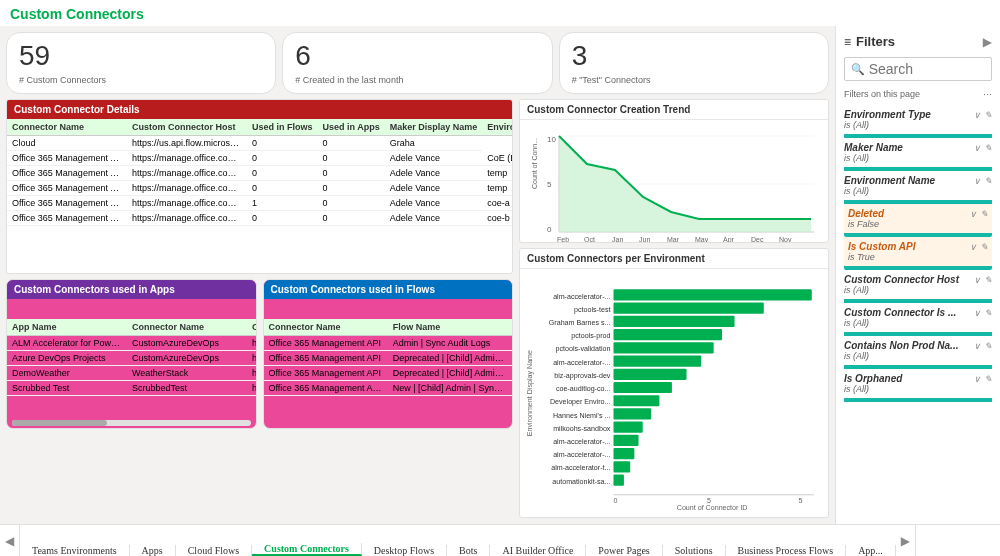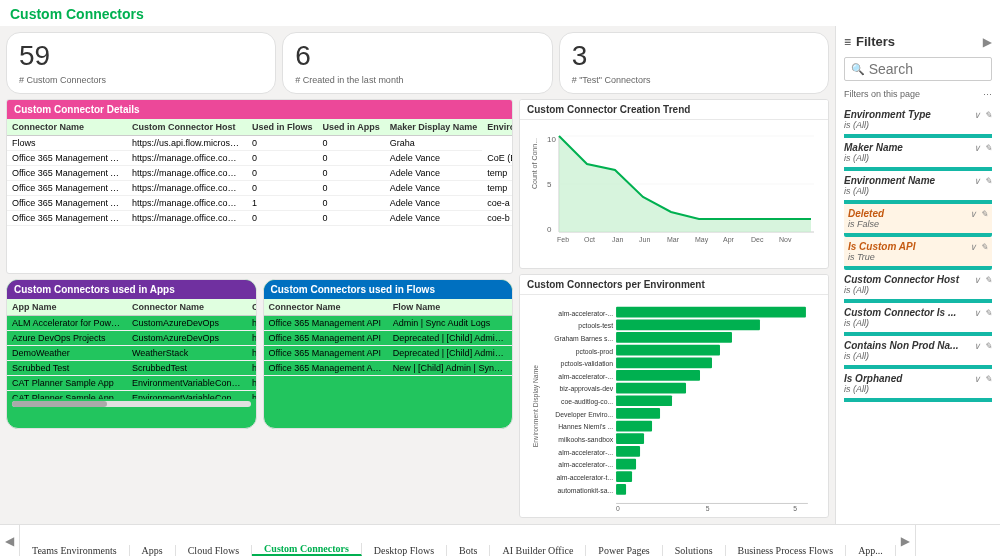--- a/index.html
+++ b/index.html
@@ -19,32 +19,32 @@
     .kpi-number { font-size: 28px; font-weight: 300; color: #333; line-height: 1.1; }
     .kpi-label { font-size: 9px; color: #666; margin-top: 3px; }
 
     
     .middle-row { display: flex; gap: 6px; flex: 1; overflow: hidden; }
     .left-col { display: flex; flex-direction: column; gap: 5px; flex: 1; overflow: hidden; }
     .right-col { width: 310px; display: flex; flex-direction: column; gap: 5px; overflow: hidden; }
 
     
     .table-section { background: #fff; border: 1px solid #e0e0e0; border-radius: 3px; overflow: hidden; flex: 1; min-height: 0; }
-    .table-header { background: #ec4899; color: #fff; font-size: 10px; font-weight: 600; padding: 4px 7px; }
+    .table-header { background: #b91c1c; color: #fff; font-size: 10px; font-weight: 600; padding: 4px 7px; }
     .table-header-purple { background: #7030a0; }
     .table-header-blue { background: #0070c0; }
     .data-table { width: 100%; border-collapse: collapse; font-size: 9px; }
     .data-table th { background: #e0ffe0; color: #333; font-weight: 600; padding: 3px 5px; text-align: left; border-bottom: 1px solid #ccc; white-space: nowrap; }
     .data-table td { padding: 2px 5px; border-bottom: 1px solid #f0f0f0; white-space: nowrap; overflow: hidden; max-width: 120px; text-overflow: ellipsis; }
     .table-scroll { overflow-y: auto; max-height: 120px; }
     .table-scroll-sm { overflow-y: auto; max-height: 100px; }
 
     
     .bottom-row { display: flex; gap: 6px; height: 150px; }
-    .bottom-section { background: #22c55e; border: 1px solid #e0e0e0; border-radius: 12px; overflow: hidden; flex: 1; display: flex; flex-direction: column; }
+    .bottom-section { background: #ec4899; border: 1px solid #e0e0e0; border-radius: 7px; overflow: hidden; flex: 1; display: flex; flex-direction: column; gap: 20px; }
 
     
     .chart-section { background: #fff; border: 1px solid #e0e0e0; border-radius: 3px; overflow: hidden; display: flex; flex-direction: column; }
     .chart-title { background: #fff; color: #333; font-size: 10px; font-weight: 600; padding: 4px 7px; border-bottom: 1px solid #e8e8e8; }
     .chart-body { flex: 1; padding: 4px; position: relative; }
 
     
     .filters-header { display: flex; align-items: center; justify-content: space-between; }
     .filters-title { font-size: 13px; font-weight: 600; color: #333; display: flex; align-items: center; gap: 5px; }
     .filter-search { display: flex; align-items: center; border: 1px solid #ccc; border-radius: 2px; padding: 3px 6px; gap: 4px; margin: 2px 0; }
@@ -104,21 +104,21 @@
                   <th>Connector Name</th>
                   <th>Custom Connector Host</th>
                   <th>Used in Flows</th>
                   <th>Used in Apps</th>
                   <th>Maker Display Name</th>
                   <th>Enviro</th>
                 </tr>
               </thead>
               <tbody id="connector-details-body">
               <tr>
-                    <td>Flows</td>
+                    <td>Cloud</td>
                     <td>https://us.api.flow.microsoft.c om/</td>
                     <td>0</td>
                     <td>0</td>
                     <td>Graha</td>
                   </tr>
                   <tr>
                     <td>Office 365 Management API</td>
                     <td>https://manage.office.com/api /v1.0</td>
                     <td>0</td>
                     <td>0</td>
@@ -241,21 +241,21 @@
                     </tr>
                   </tbody>
               </table>
             </div>
           </div>
         </div>
       </div>
 
       <div class="right-col">
 
-        <div class="chart-section" style="height:170px;">
+        <div class="chart-section" style="height:144px;">
           <div class="chart-title">Custom Connector Creation Trend</div>
           <div class="chart-body">
             <svg width="100%" height="120" viewBox="0 0 290 120">
 
               <text x="18" y="18" font-size="8" fill="#666">10</text>
               <text x="18" y="63" font-size="8" fill="#666">5</text>
               <text x="18" y="108" font-size="8" fill="#666">0</text>
               <line x1="30" y1="12" x2="30" y2="108" stroke="#ccc" stroke-width="1"></line>
               <line x1="30" y1="108" x2="285" y2="108" stroke="#ccc" stroke-width="1"></line>
 

